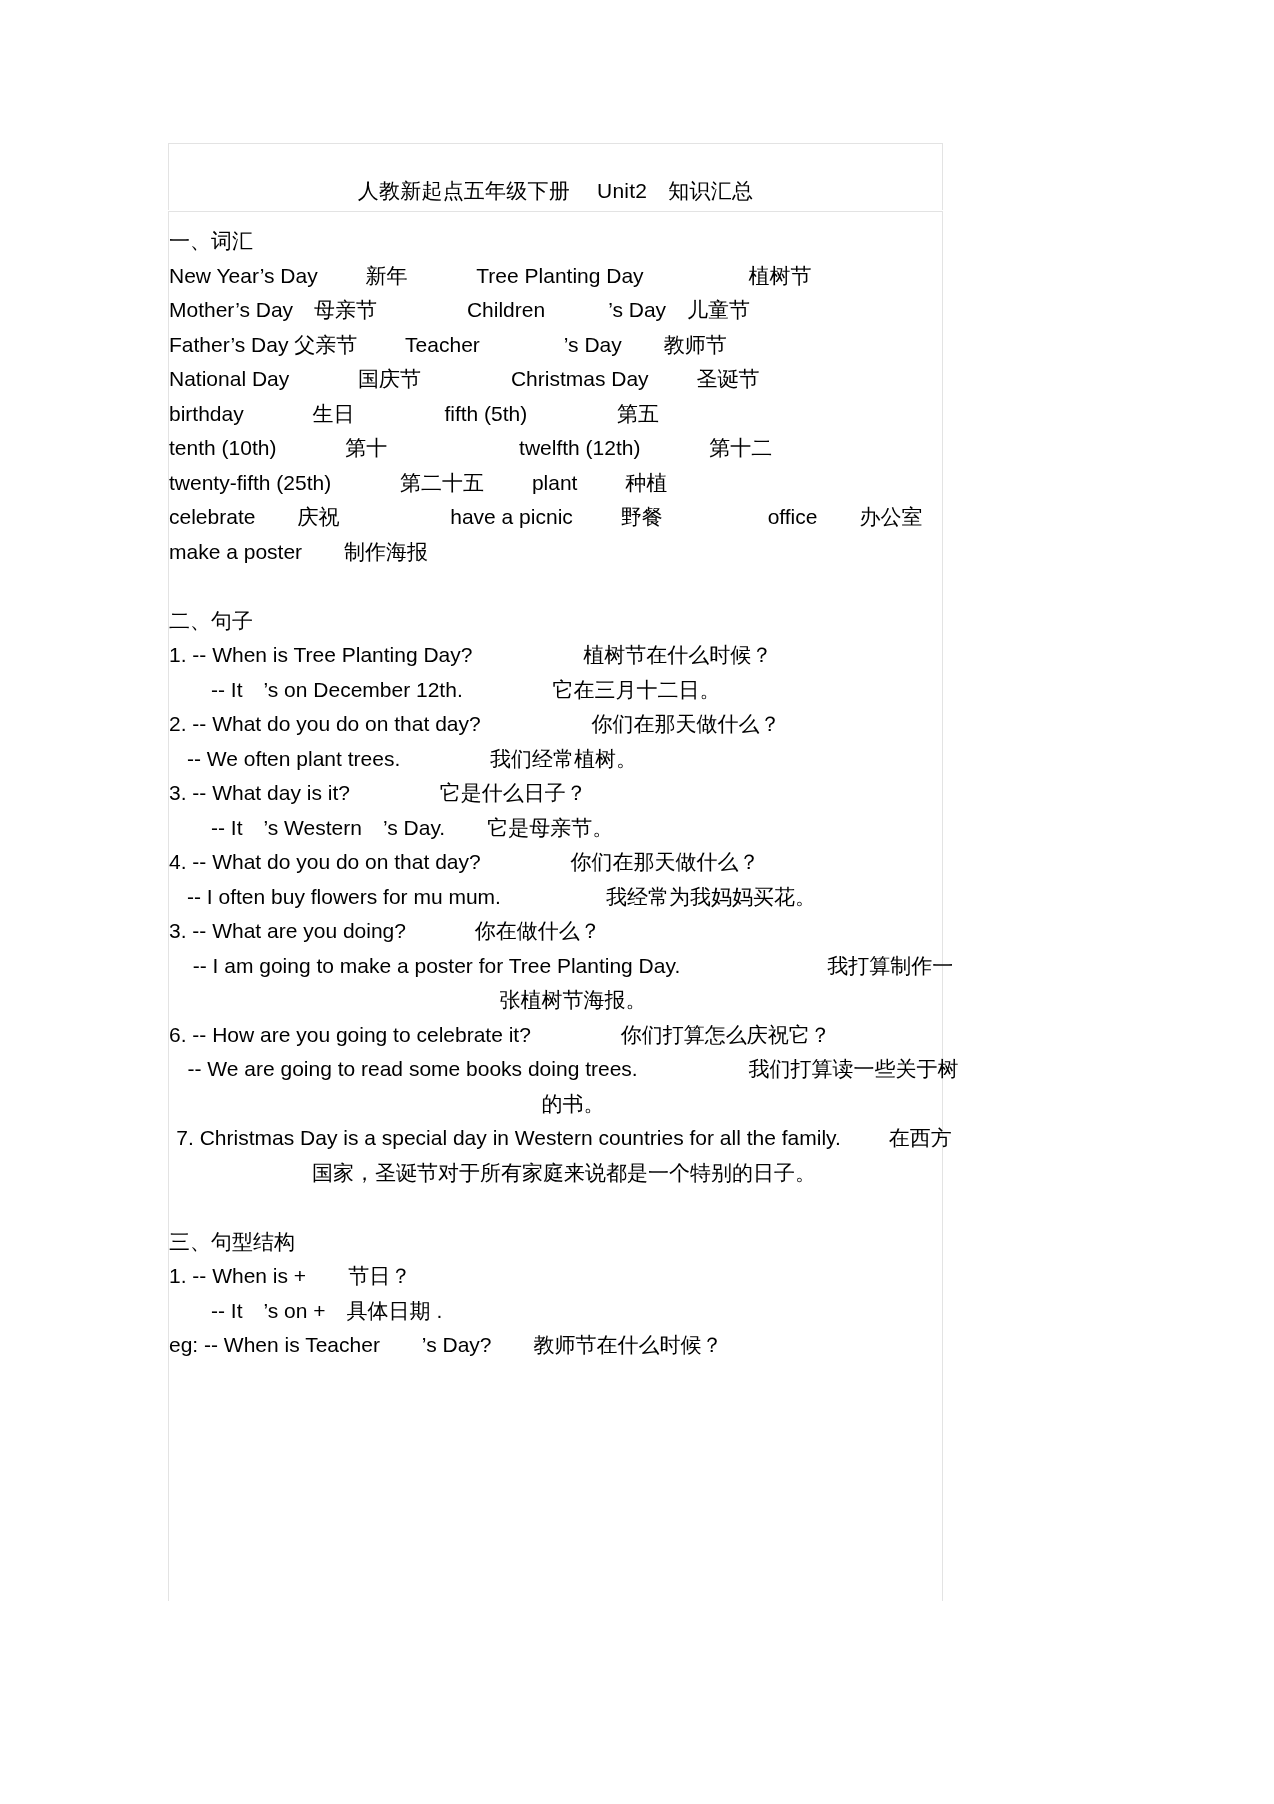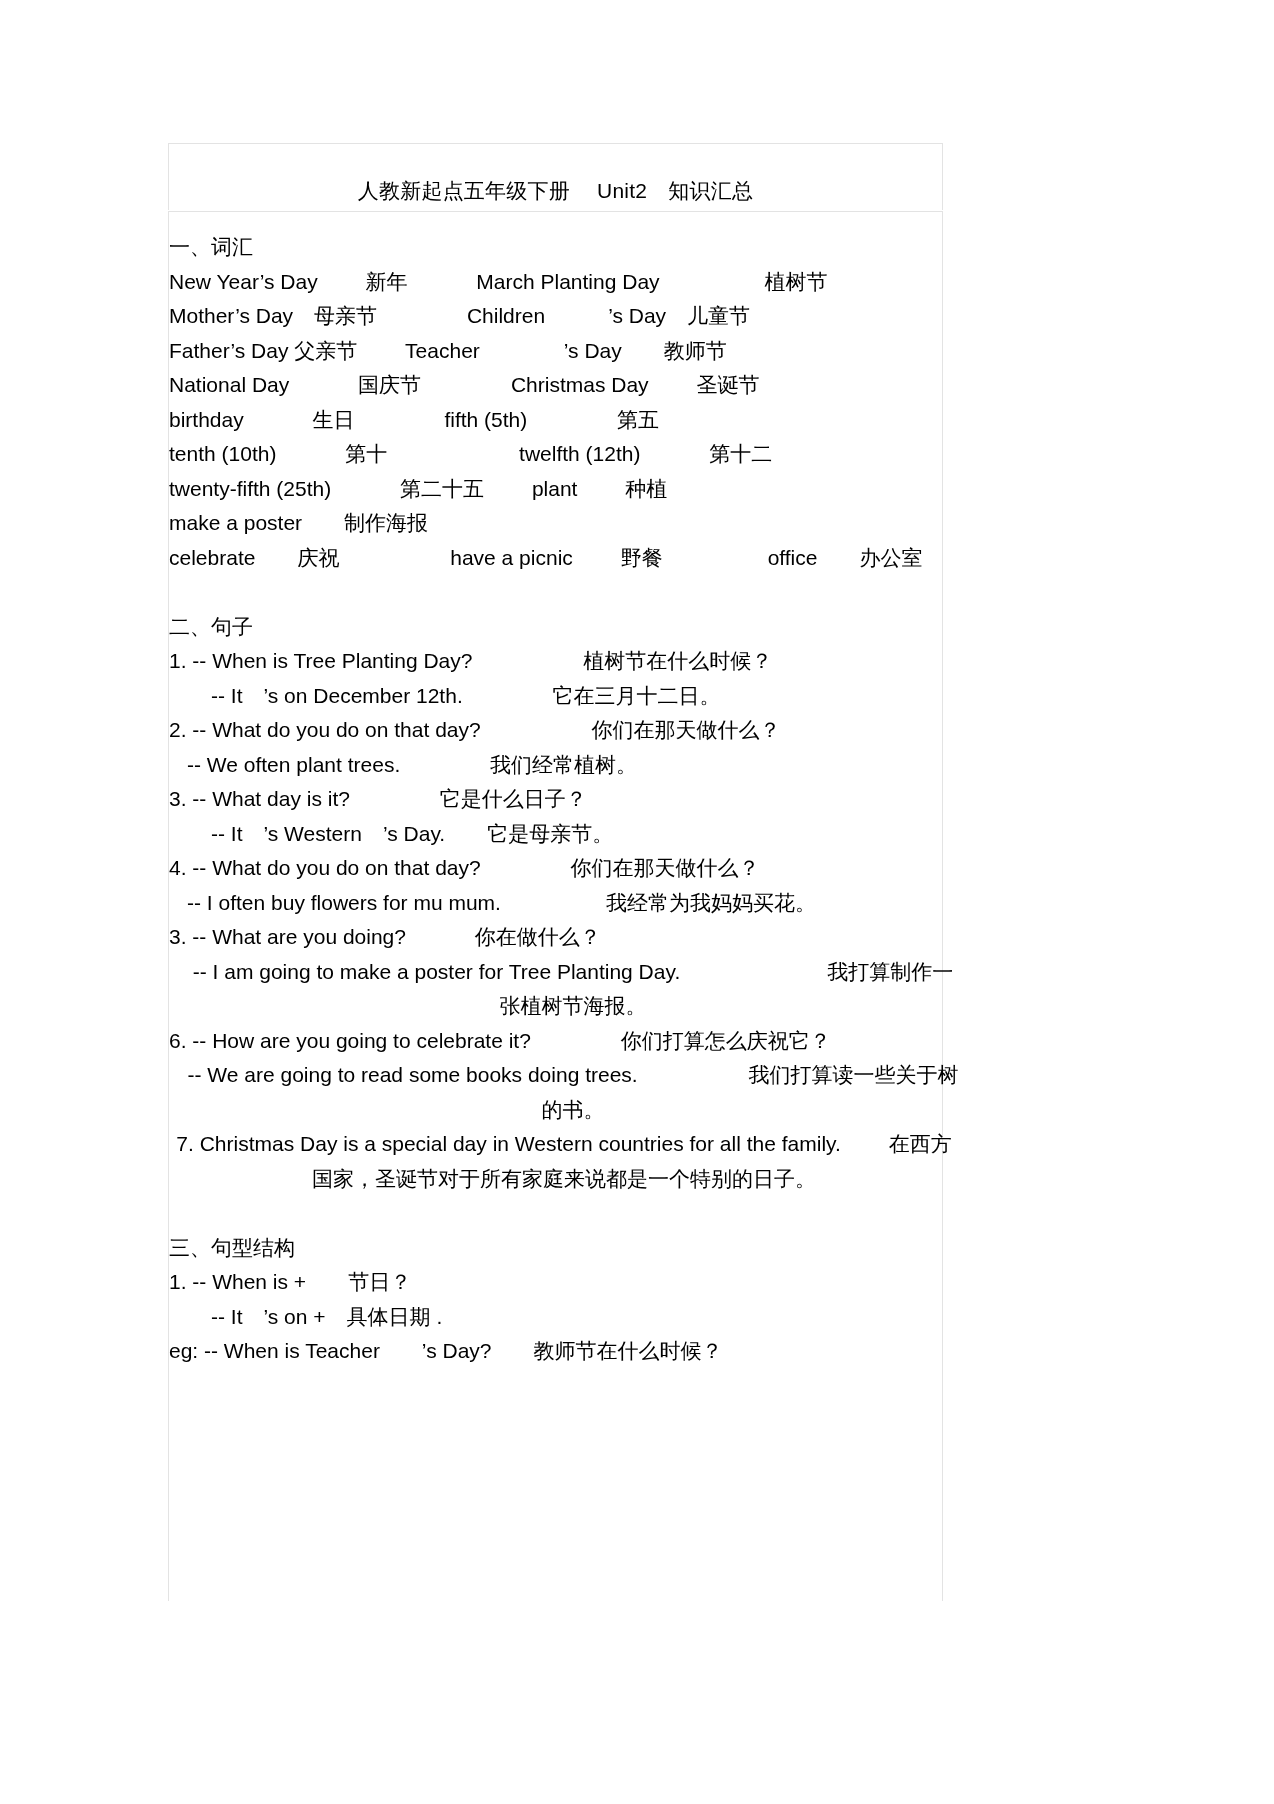--- a/index.html
+++ b/index.html
@@ -55,21 +55,21 @@
     width: 775px;
     height: 1390px;
     border: 1px solid #e3e3e3;
     border-bottom: none;
     box-sizing: border-box;
   }
 
   .content-inner {
     position: absolute;
     left: 169px;
-    top: 230px;
+    top: 224px;
     width: 790px;
   }
 
   .sec-head {
     font-size: 21px;
     line-height: 34.5px;
     white-space: pre;
     margin: 0;
   }
   .line {
@@ -98,29 +98,29 @@
   <div class="title-box"></div>
 
   <div class="doc-title">人教新起点五年级下册　 Unit2　知识汇总</div>
 
   <div class="content-frame"></div>
 
   <div class="content-inner">
 
     <div class="sec-head">一、词汇</div>
 
-    <div class="line">New Year’s Day　　 新年　　　 March Planting Day　　　　　植树节</div>
+    <div class="line">New Year’s Day　　 新年　　　 Tree Planting Day　　　　　植树节</div>
     <div class="line">Mother’s Day　母亲节　　　　 Children　　　’s Day　儿童节</div>
     <div class="line">Father’s Day 父亲节　　 Teacher　　　　’s Day　　教师节</div>
     <div class="line">National Day　　　 国庆节　　　　 Christmas Day　　 圣诞节</div>
     <div class="line">birthday　　　 生日　　　　 fifth (5th)　　　　 第五</div>
     <div class="line">tenth (10th)　　　 第十　　　　　　 twelfth (12th)　　　 第十二</div>
     <div class="line">twenty-fifth (25th)　　　 第二十五　　 plant　　 种植</div>
+    <div class="line">celebrate　　庆祝　　　　　 have a picnic　　 野餐　　　　　office　　办公室</div>
     <div class="line">make a poster　　制作海报</div>
-    <div class="line">celebrate　　庆祝　　　　　 have a picnic　　 野餐　　　　　office　　办公室</div>
 
     <div class="blank">&nbsp;</div>
 
     <div class="sec-head">二、句子</div>
 
     <div class="line">1. -- When is Tree Planting Day?　　　　　 植树节在什么时候？</div>
     <div class="line indent-2">-- It　’s on December 12th.　　　　 它在三月十二日。</div>
     <div class="line">2. -- What do you do on that day?　　　　　 你们在那天做什么？</div>
     <div class="line indent-1">-- We often plant trees.　　　　 我们经常植树。</div>
     <div class="line">3. -- What day is it?　　　　 它是什么日子？</div>

